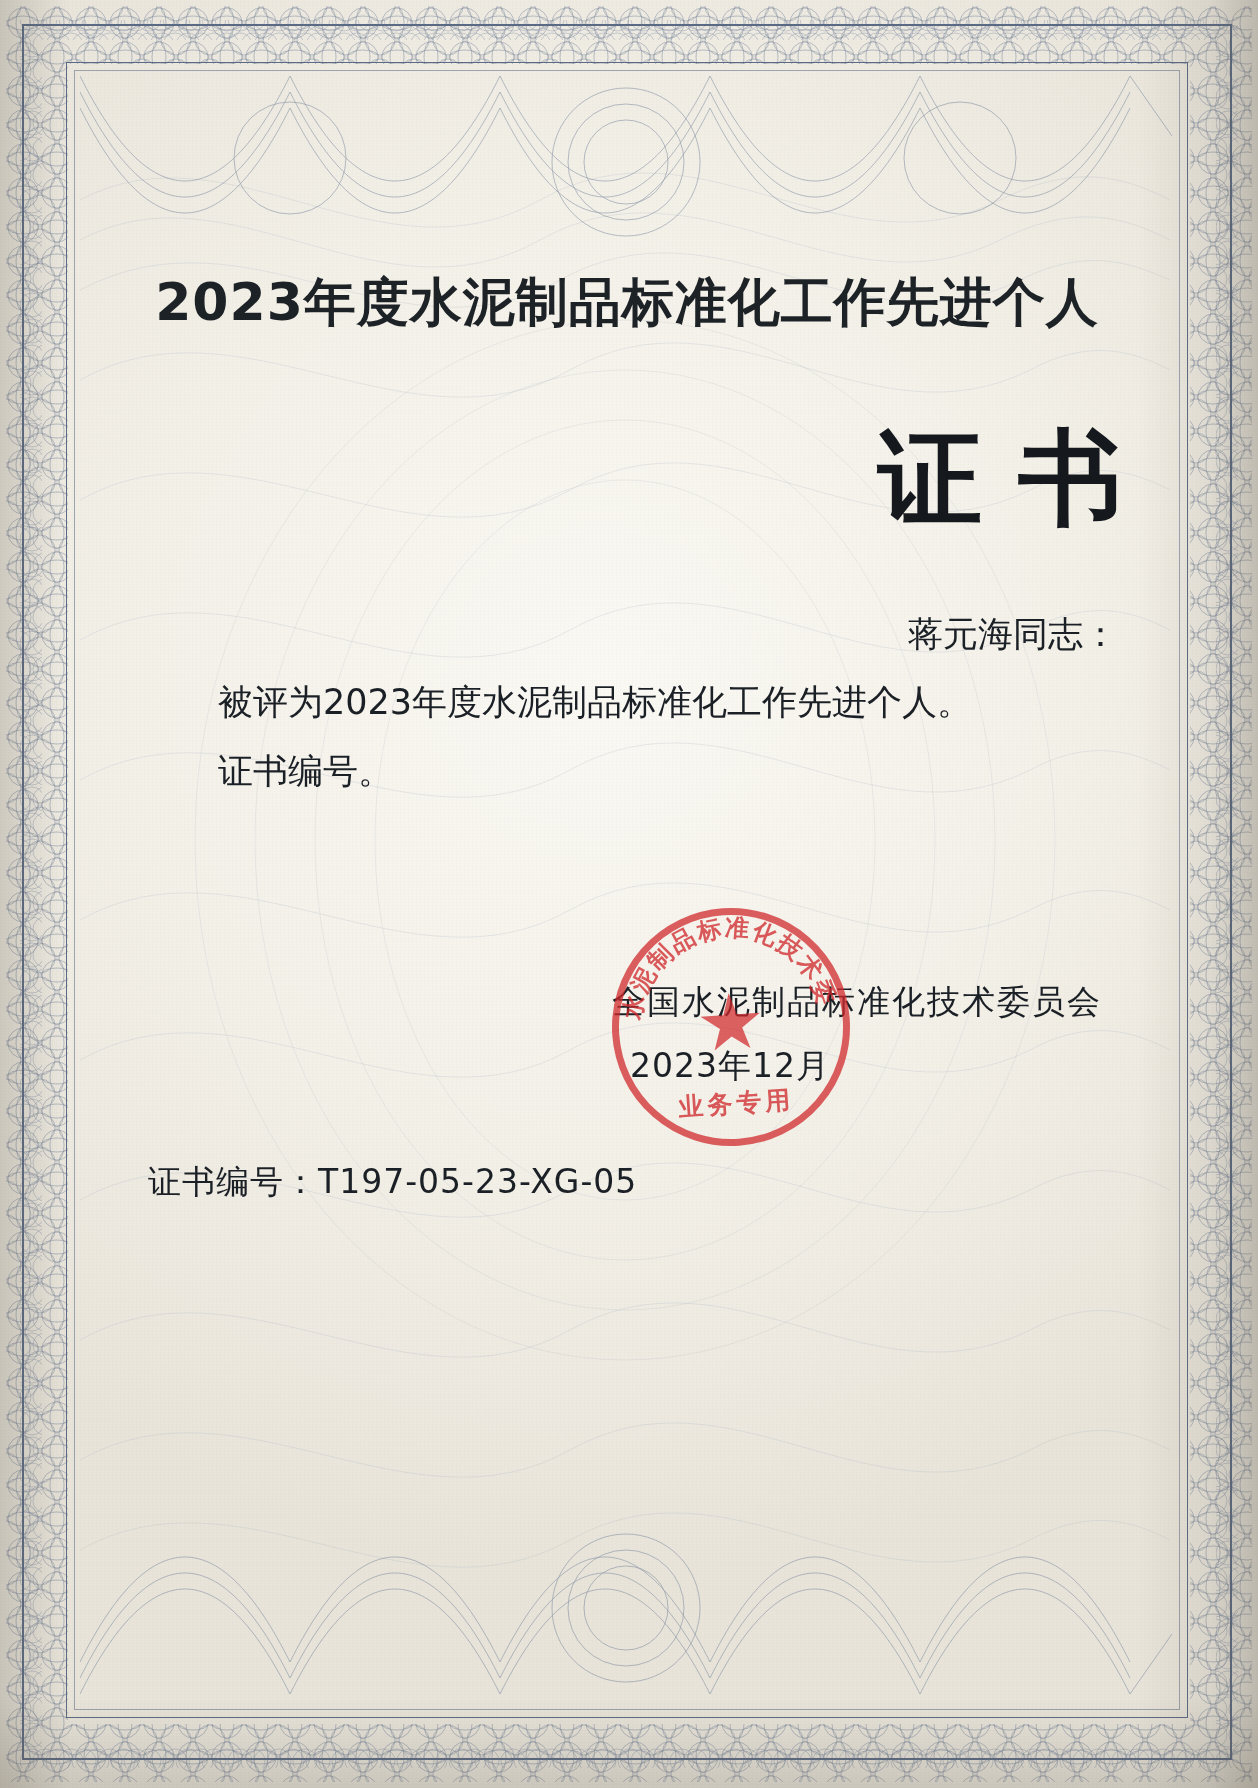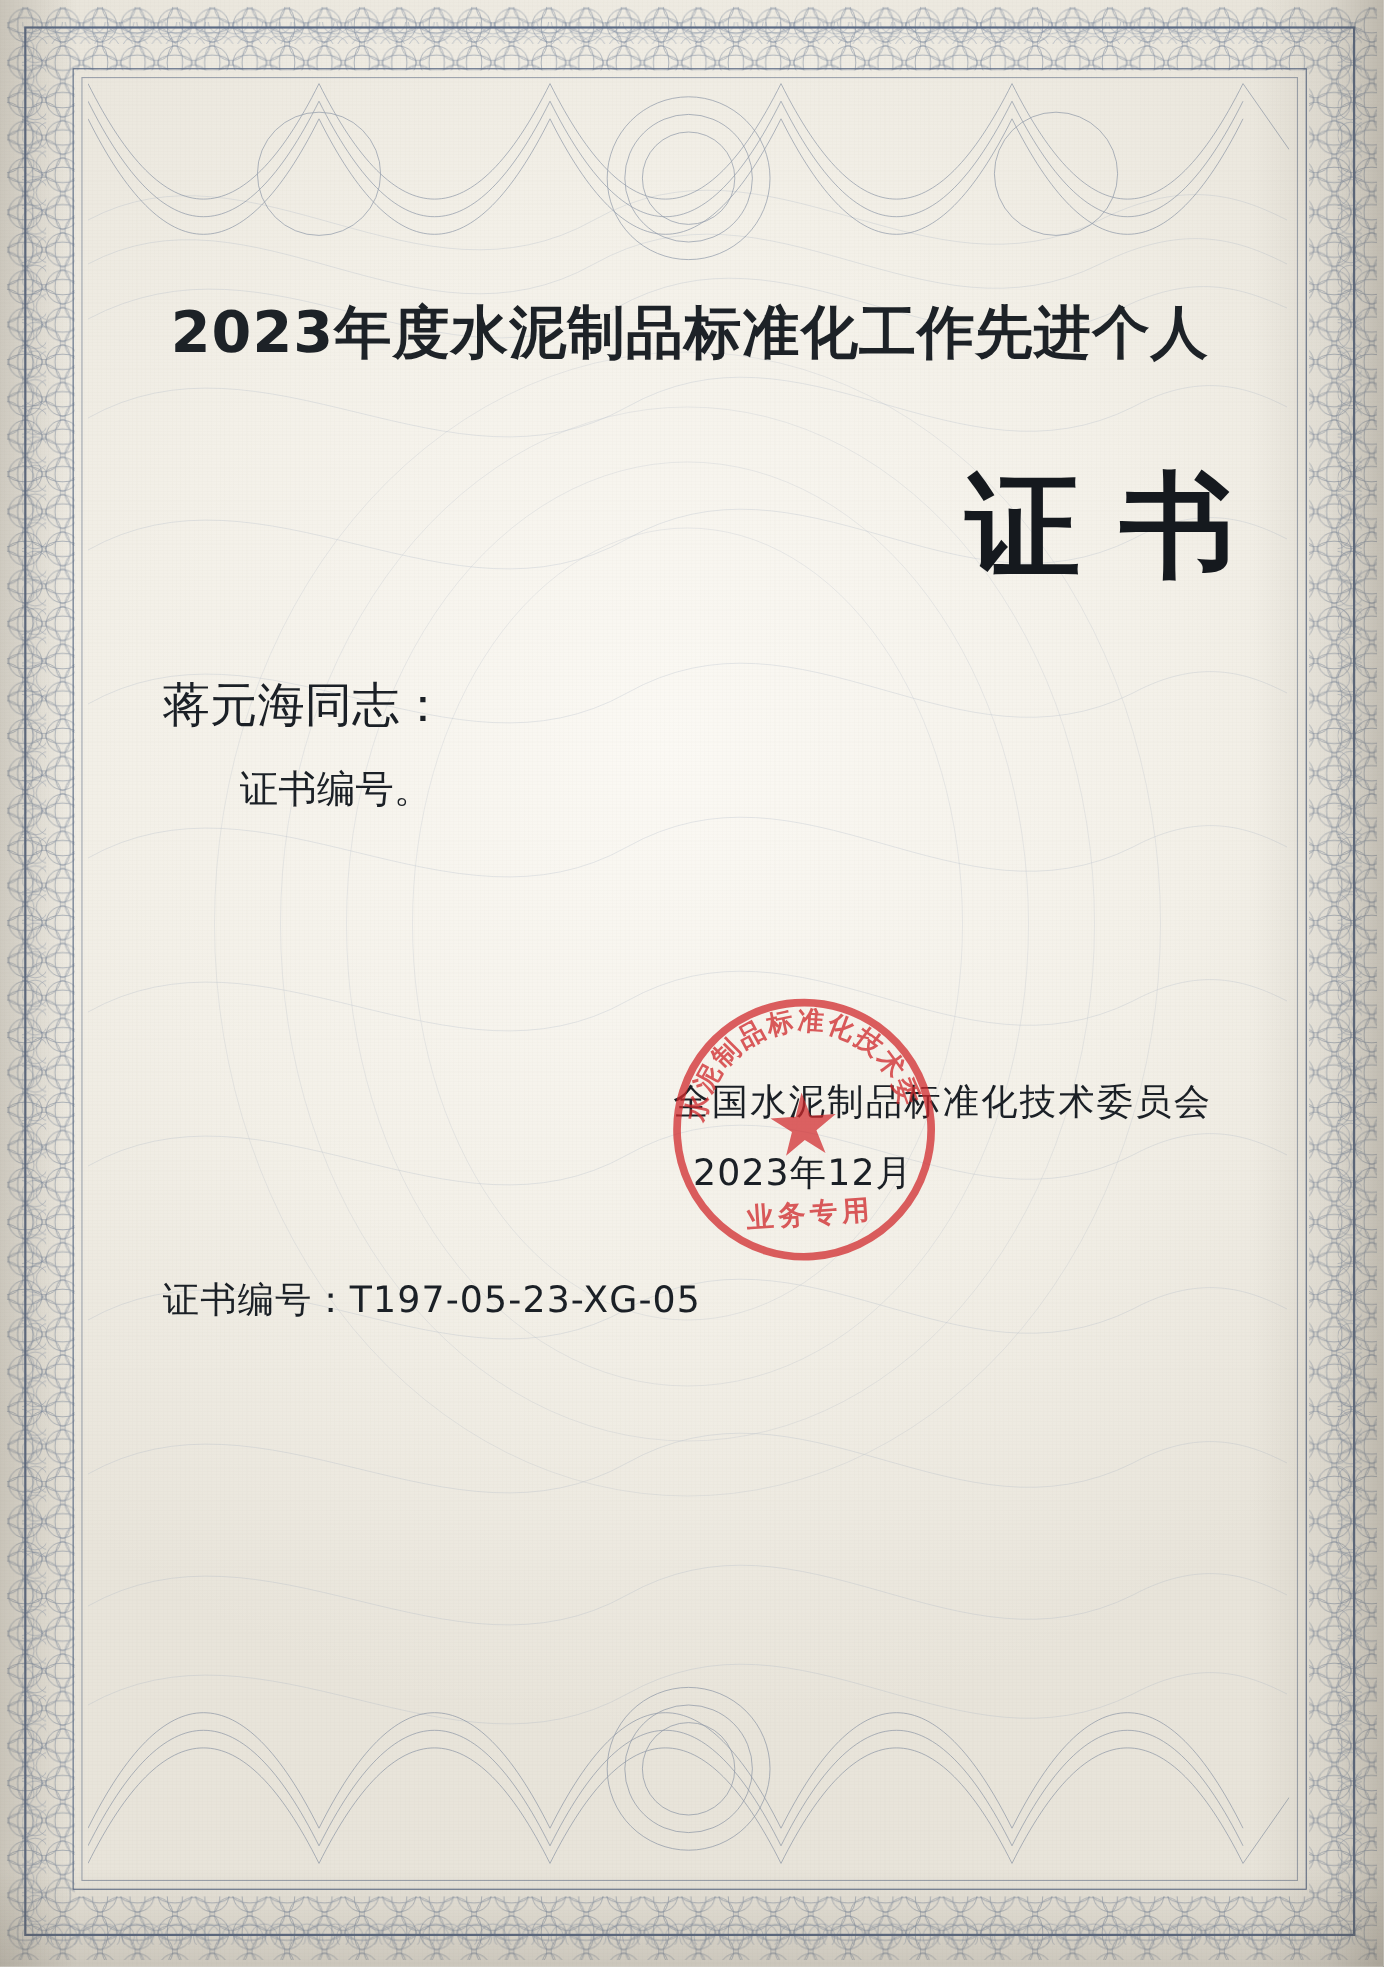--- a/index.html
+++ b/index.html
@@ -5,21 +5,21 @@
   html, body {
     margin: 0;
     padding: 0;
     background: #2b2b2b;
   }
   #page {
     position: relative;
     width: 1258px;
     height: 1788px;
     overflow: hidden;
-    background: #ffffff;
+    background: #5eead4;
     font-family: "Liberation Serif", "DejaVu Serif", serif;
   }
 
   
   .paper-base {
     position: absolute;
     inset: 0;
     background:
       radial-gradient(ellipse 70% 50% at 48% 38%, #fbf9f4 0%, #f3f0e8 55%, #e8e4da 100%),
       linear-gradient(100deg, #e6e2d8 0%, #f6f3ec 18%, #faf8f2 50%, #efebe2 82%, #dedacf 100%);
@@ -104,21 +104,21 @@
   .body-block {
     position: absolute;
     top: 530px;
     left: 52px;
     right: 40px;
     color: #1b2026;
     font-family: "DejaVu Sans", "Liberation Sans", sans-serif;
     font-size: 35px;
     line-height: 1.95;
   }
-  .salutation { font-size: 43px; }
+  .salutation { font-size: 35px; text-align: right; }
   .para { text-indent: 2em; }
 
   .signature {
     position: absolute;
     top: 900px;
     right: 56px;
     text-align: left;
     color: #1b2026;
     font-family: "DejaVu Sans", "Liberation Sans", sans-serif;
     font-size: 33px;
@@ -291,20 +291,21 @@
   </div>
 
   <div class="content">
 
     <div class="title">2023年度水泥制品标准化工作先进个人</div>
 
     <div class="bigword">证书</div>
 
     <div class="body-block">
       <div class="salutation">蒋元海同志：</div>
+      <div class="para">被评为2023年度水泥制品标准化工作先进个人。</div>
       <div class="para">证书编号。</div>
     </div>
 
     <div class="signature">
       <div class="sign-org">全国水泥制品标准化技术委员会</div>
       <div class="sign-date">2023年12月</div>
     </div>
 
     <div class="cert-no">证书编号：T197-05-23-XG-05</div>
 

